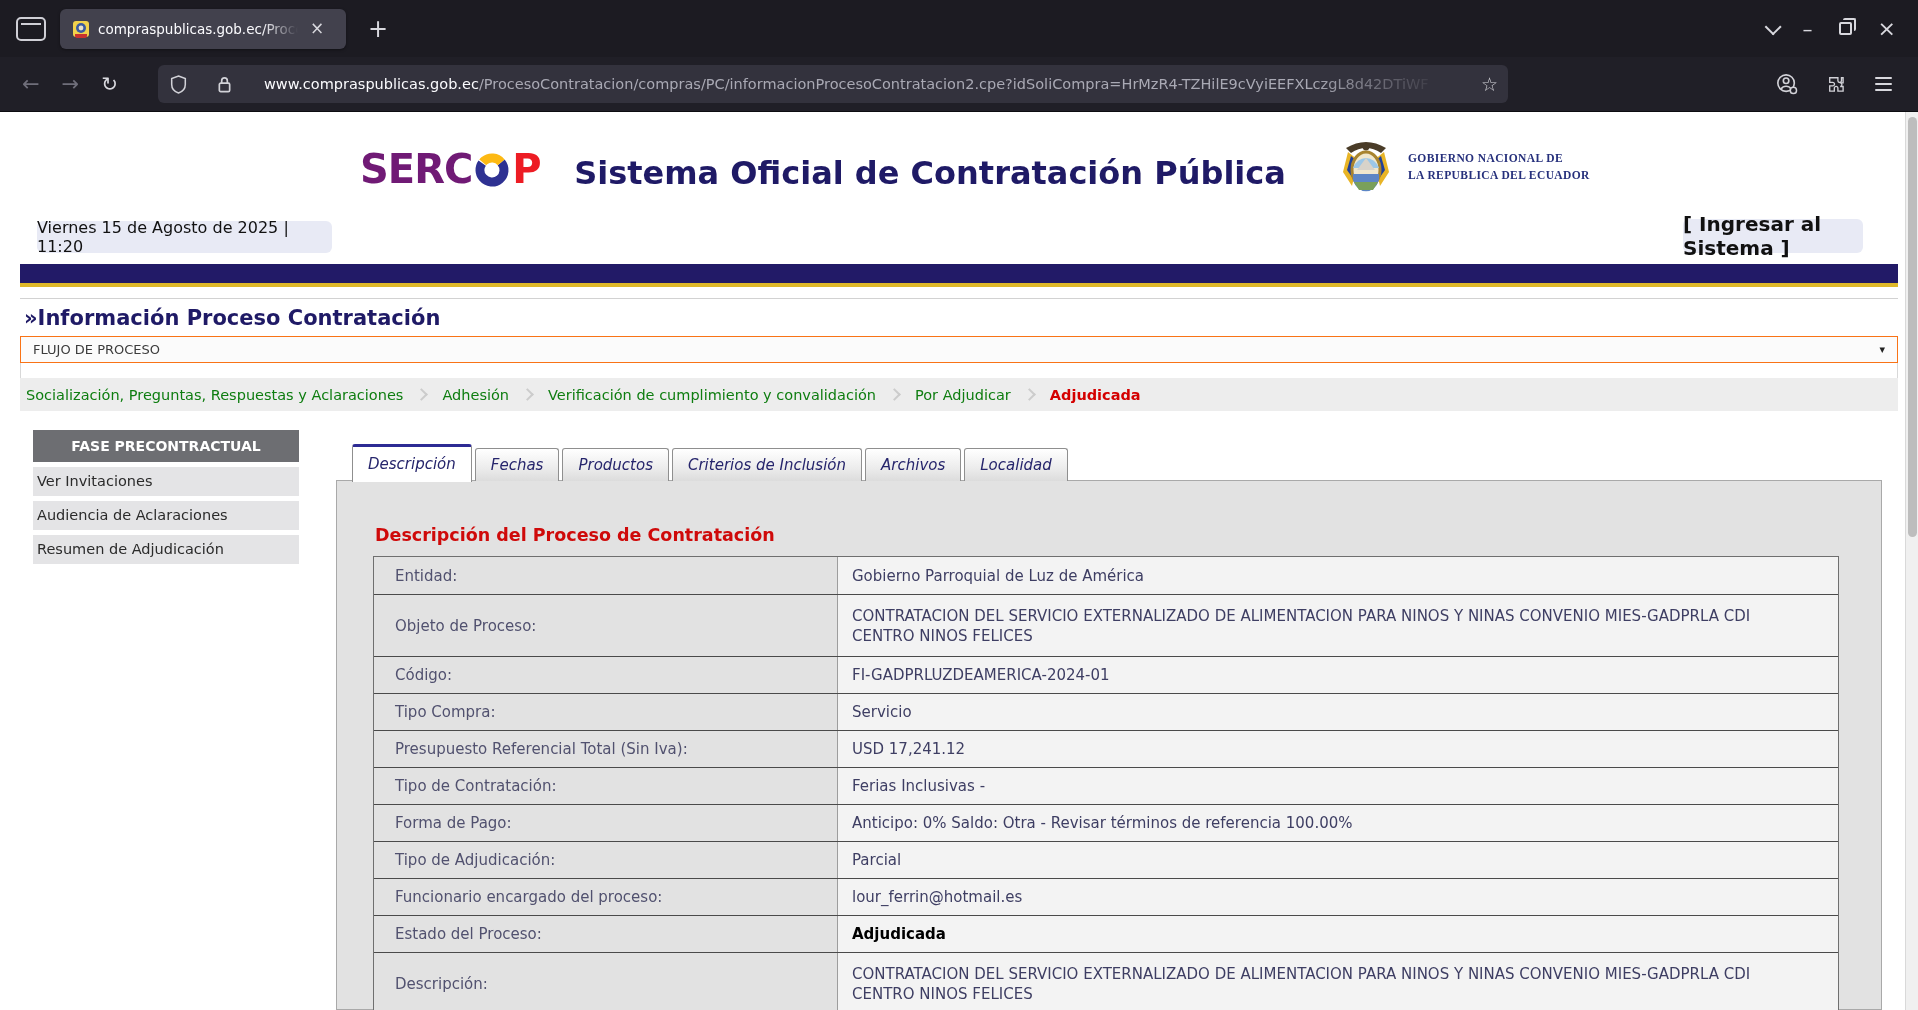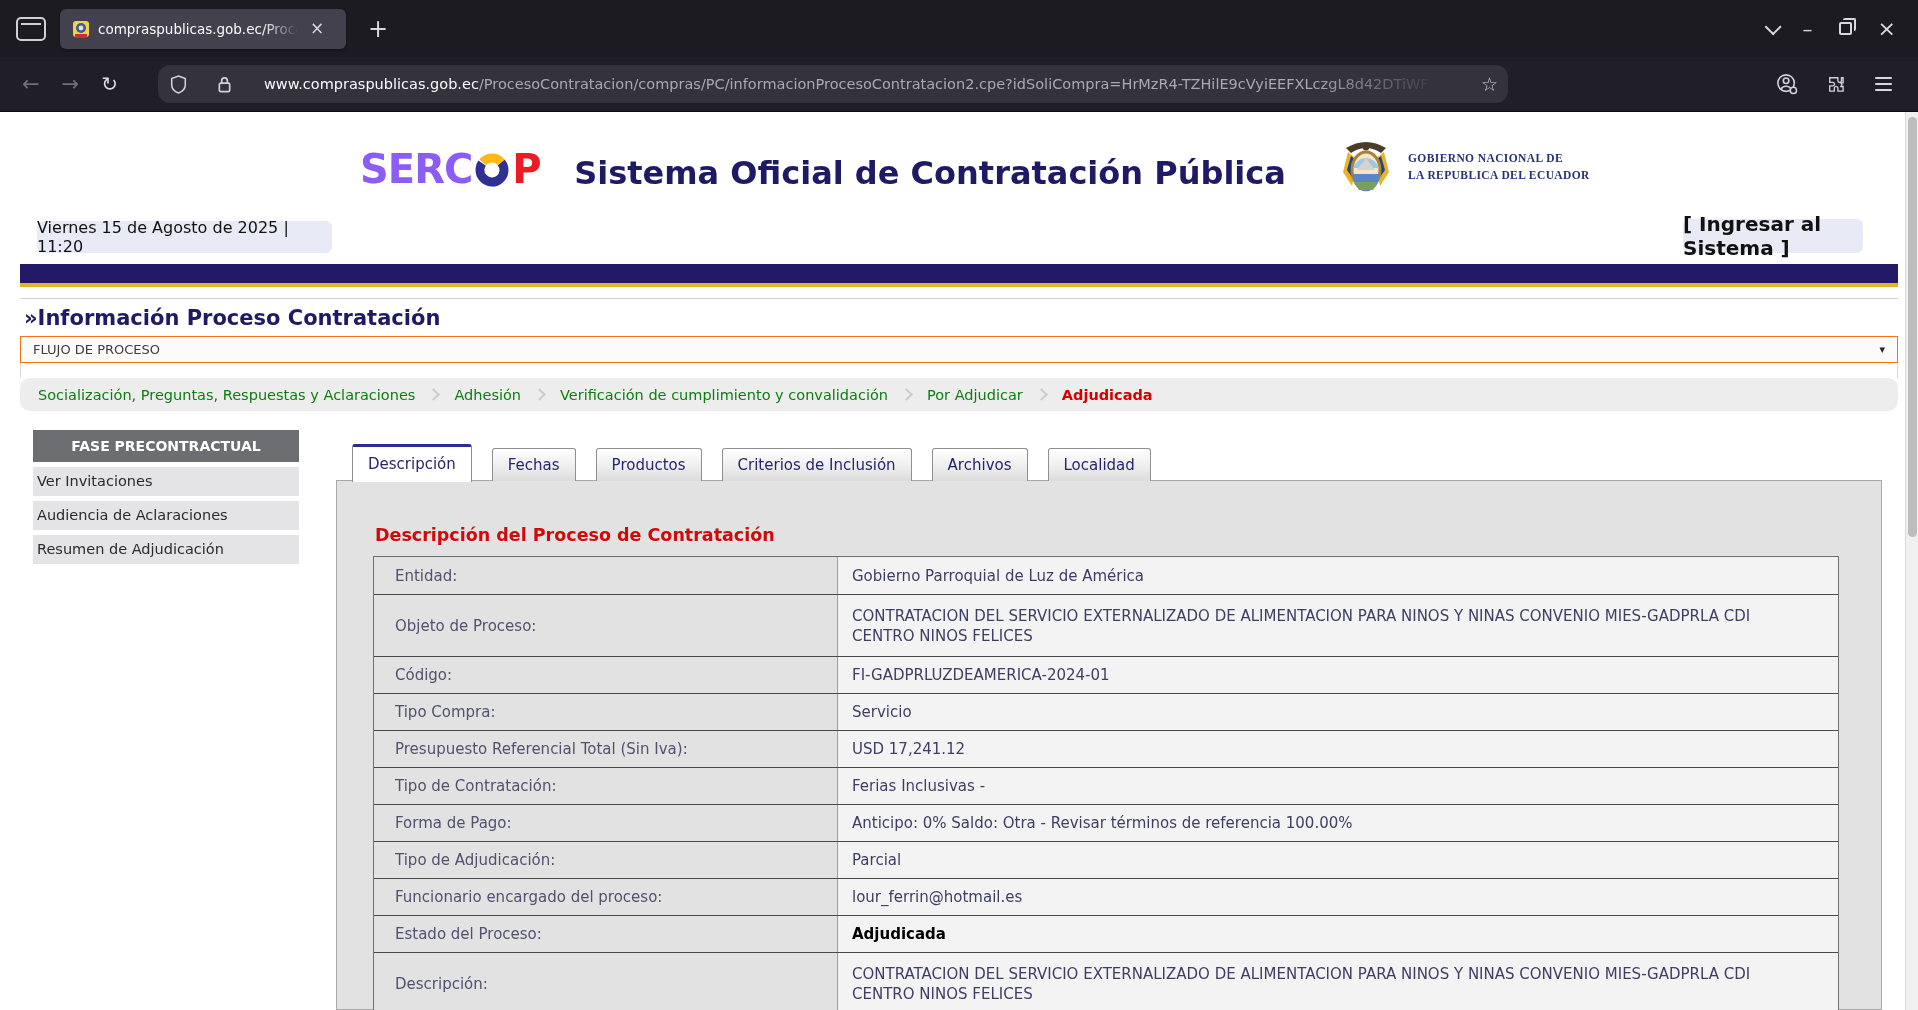--- a/index.html
+++ b/index.html
@@ -31,21 +31,21 @@
   .minim { color:#d8d8de; font-size:20px; }
   .restore { width:13px; height:13px; border:2px solid #d8d8de; border-radius:2px; position:relative; }
   .restore::before { content:""; position:absolute; left:2px; top:-6px; width:11px; height:11px;
                      border-top:2px solid #d8d8de; border-right:2px solid #d8d8de; border-radius:2px; }
   .winx { color:#d8d8de; font-size:22px; line-height:1; }
 
   .navbar { position:absolute; left:0; top:57px; width:1918px; height:55px;
             background:#201f27; display:flex; align-items:center; border-bottom:1px solid #0c0c10; }
   .navglyph { font-size:21px; color:#6f6e7a; margin-left:22px; }
   .navglyph.lit { color:#d8d8de; font-size:20px; }
-  .urlbar { display:flex; align-items:center; background:#33323d; border-radius:12px;
+  .urlbar { display:flex; align-items:center; background:#33323d; border-radius:6px;
             height:38px; margin-left:40px; width:1350px; padding:0 10px 0 12px;gap:20px; }
   .urlbar svg { flex:0 0 auto; }
   .urltext { font-size:14.5px; white-space:nowrap; overflow:hidden; flex:1; margin-left:12px;
              -webkit-mask-image:linear-gradient(90deg,#000 88%,transparent 99%);
              mask-image:linear-gradient(90deg,#000 88%,transparent 99%); }
   .urldomain { color:#fbfbfe; }
   .urlpath { color:#a9a9b4; }
   .star { color:#d3d3d8; font-size:19px; margin-left:6px; }
   .nav-right { display:flex; align-items:center; gap:28px; margin-left:auto; margin-right:26px; }
   .hamb { display:flex; flex-direction:column; gap:4px; }
@@ -53,21 +53,21 @@
 
   
   .page { position:absolute; left:0; top:112px; width:1918px; height:898px; background:#fff; }
 
   .pg-scrollbar { position:absolute; right:0; top:0; width:13px; height:898px;
                   background:#f0f0f0; border-left:1px solid #d9d9d9; }
   .pg-thumb { position:absolute; left:2px; top:5px; width:9px; height:420px;
               background:#bdbdbd; border-radius:5px; }
 
   .sercop-logo { position:absolute; left:360px; top:34px; display:flex; align-items:center; }
-  .sercop-logo b { font-size:40px; font-weight:bold; letter-spacing:-1px; color:#8b5cf6; }
+  .sercop-logo b { font-size:40px; font-weight:bold; letter-spacing:-1px; color:#701a75; }
   .sercop-logo b.red { color:#ed1c24; }
   .sercop-o { margin:0 1px; }
   .main-title { position:absolute; left:550px; top:42px; width:760px; text-align:center;
                 font-size:32px; font-weight:bold; color:#1f1a66; }
   .gov { position:absolute; left:1340px; top:26px; display:flex; align-items:center; gap:16px; }
   .gov-text { font-family:"Liberation Serif","DejaVu Serif",serif; font-weight:bold;
               color:#26307c; font-size:11.5px; line-height:1.5; letter-spacing:.4px; }
 
   .pill { background:#e8eaf5; border-radius:6px; font-size:16px; color:#111;
           display:flex; align-items:center; justify-content:center; }
@@ -82,38 +82,38 @@
                   border-top:1px solid #d2d2d2; padding:7px 0 5px 4px;
                   font-size:21px; font-weight:bold; color:#1f1a66; }
   .flow-box { position:absolute; left:20px; top:224px; width:1878px; height:27px;
               background:#fbfbfb; border:1px solid #f97316; display:flex; align-items:center;
               font-size:13px; color:#3c3c3c; padding:0 12px; }
   .flow-caret { margin-left:auto; font-size:11px; color:#222; }
   .flow-body { position:absolute; left:20px; top:251px; width:1878px; height:15px;
                background:#fff; border-left:1px solid #d8d8d8; border-right:1px solid #d8d8d8; }
 
   .crumbs { position:absolute; left:20px; top:266px; width:1878px; height:33px;
-            background:#ededed; display:flex; align-items:center; padding-left:18px;border-radius:10px; }
+            background:#ededed; display:flex; align-items:center; padding-left:6px; }
   .crumb { display:flex; align-items:center; font-size:14.5px; }
   .crumb-label { color:#0e7d10; }
   .crumb.current .crumb-label { color:#d40000; font-weight:bold; }
   .sep { width:9px; height:9px; border-top:2px solid #cccccc; border-right:2px solid #cccccc;
          transform:rotate(45deg); margin:0 16px 0 14px; }
   .crumbs > div:last-of-type .sep { display:none; }
 
   
   .sidebar { position:absolute; left:33px; top:318px; width:266px; }
   .sidebar-head { background:#6d6e72; color:#fff; font-weight:bold; font-size:14px;
                   text-align:center; height:32px; line-height:32px; margin-bottom:5px; }
   .side-item { background:#e4e4e6; color:#2b2b2b; font-size:14.5px; height:29px;
                line-height:29px; padding-left:4px; margin-bottom:5px; }
 
   
   .panel { position:absolute; left:336px; top:331px; width:1546px; height:567px; }
-  .tabsrow { position:absolute; left:16px; top:0; height:38px; display:flex; align-items:flex-end; gap:20px; z-index:2; }
+  .tabsrow { position:absolute; left:16px; top:0; height:38px; display:flex; align-items:flex-end; gap:3px; z-index:2;font-style:italic; }
   .tab { border:1px solid #8f8f8f; border-bottom:none; border-radius:3px 3px 0 0;
          background:linear-gradient(#ffffff,#ececec 60%,#dcdcdc); color:#26256c;
          font-size:15px; padding:0 15px; height:33px; line-height:32px; }
   .tab.active { background:#fff; border-top:3px solid #2d2b94; height:38px; line-height:34px;
                 margin-bottom:-1px; }
   .panel-body { position:absolute; left:0; top:37px; width:1546px; height:530px;
                 background:#e2e2e2; border:1px solid #a9a9a9; }
   .desc-head { margin:44px 0 11px 38px; font-size:17.5px; font-weight:bold; color:#cf0a0a; }
 
   .dtable { margin-left:36px; width:1466px; border:1px solid #6f6f6f; border-bottom:2px solid #2b2b2b;

